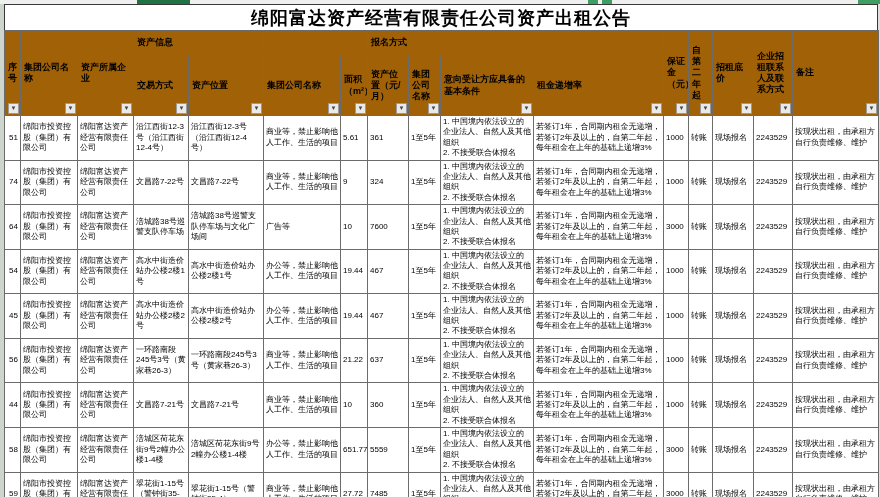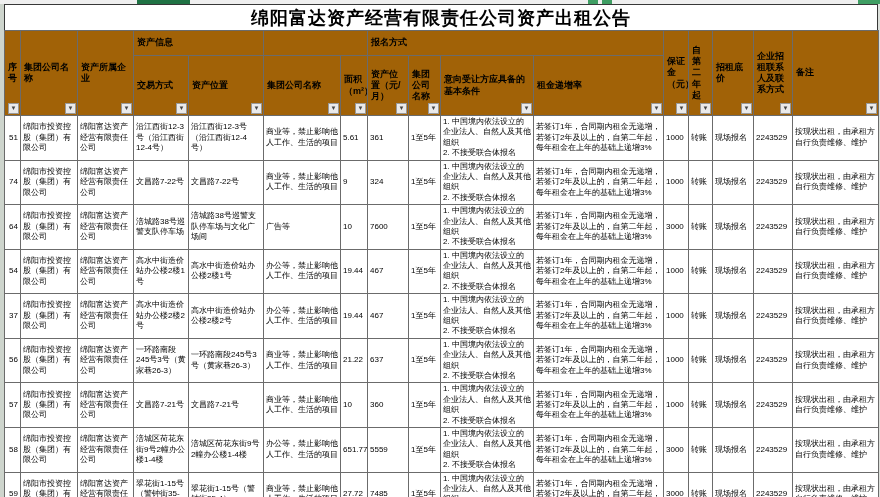--- a/index.html
+++ b/index.html
@@ -169,21 +169,21 @@
     <td class="pre">1. 中国境内依法设立的企业法人、自然人及其他组织
 2. 不接受联合体报名</td>
     <td>若签订1年，合同期内租金无递增，若签订2年及以上的，自第二年起，每年租金在上年的基础上递增3%</td>
     <td>1000</td>
     <td>转账</td>
     <td>现场报名</td>
     <td>2243529</td>
     <td>按现状出租，由承租方自行负责维修、维护</td>
   </tr>
         <tr>
-    <td class="c-center">37</td>
+    <td class="c-center">45</td>
     <td>绵阳市投资控股（集团）有限公司</td>
     <td>绵阳富达资产经营有限责任公司</td>
     <td>高水中街造价站办公楼2楼2号</td>
     <td>高水中街造价站办公楼2楼2号</td>
     <td>办公等，禁止影响他人工作、生活的项目</td>
     <td>19.44</td>
     <td>467</td>
     <td>1至5年</td>
     <td class="pre">1. 中国境内依法设立的企业法人、自然人及其他组织
 2. 不接受联合体报名</td>
@@ -207,21 +207,21 @@
     <td class="pre">1. 中国境内依法设立的企业法人、自然人及其他组织
 2. 不接受联合体报名</td>
     <td>若签订1年，合同期内租金无递增，若签订2年及以上的，自第二年起，每年租金在上年的基础上递增3%</td>
     <td>1000</td>
     <td>转账</td>
     <td>现场报名</td>
     <td>2243529</td>
     <td>按现状出租，由承租方自行负责维修、维护</td>
   </tr>
         <tr>
-    <td class="c-center">57</td>
+    <td class="c-center">44</td>
     <td>绵阳市投资控股（集团）有限公司</td>
     <td>绵阳富达资产经营有限责任公司</td>
     <td>文昌路7-21号</td>
     <td>文昌路7-21号</td>
     <td>商业等，禁止影响他人工作、生活的项目</td>
     <td>10</td>
     <td>360</td>
     <td>1至5年</td>
     <td class="pre">1. 中国境内依法设立的企业法人、自然人及其他组织
 2. 不接受联合体报名</td>

